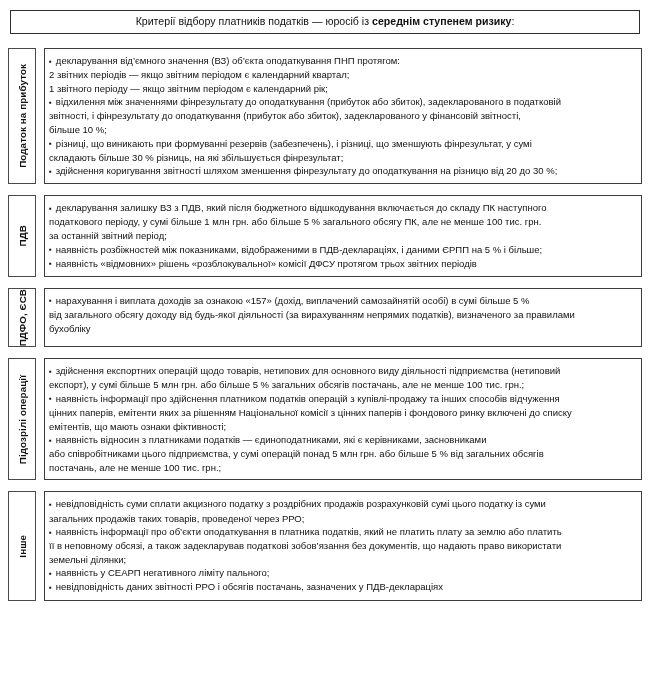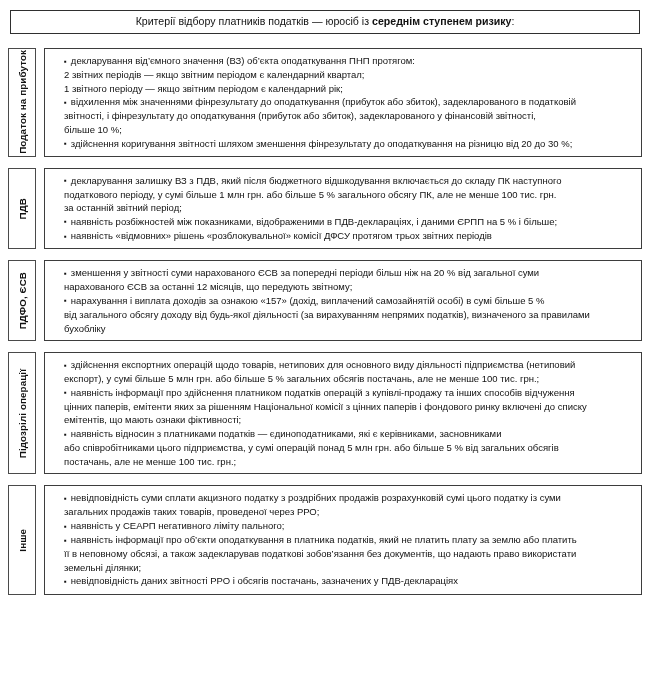--- a/index.html
+++ b/index.html
@@ -43,21 +43,21 @@
     transform: rotate(180deg);
     font-weight: bold;
     font-size: 9.8px;
     letter-spacing: 0.1px;
     white-space: nowrap;
   }
 
   .criteria-box {
     flex: 1;
     border: 1px solid #3d3d3d;
-    padding: 5px 19px;
+    padding: 5px 4px;
     font-size: 9.5px;
     line-height: 13.6px;
   }
   .item { white-space: normal; }
   .bullet {
     display: inline-block;
     margin-right: 4px;
     font-size: 8px;
     vertical-align: 0.5px;
   }
@@ -76,20 +76,22 @@
       <div class="label-box">
         <span class="vlabel">Податок на прибуток</span>
       </div>
       <div class="criteria-box">
         <div class="item"><span class="bullet">▪</span><span class="item-text">декларування від’ємного значення (ВЗ) об’єкта оподаткування ПНП протягом:
 2 звітних періодів — якщо звітним періодом є календарний квартал;
 1 звітного періоду — якщо звітним періодом є календарний рік;</span></div>
         <div class="item"><span class="bullet">▪</span><span class="item-text">відхилення між значеннями фінрезультату до оподаткування (прибуток або збиток), задекларованого в податковій
 звітності, і фінрезультату до оподаткування (прибуток або збиток), задекларованого у фінансовій звітності,
 більше 10 %;</span></div>
+        <div class="item"><span class="bullet">▪</span><span class="item-text">різниці, що виникають при формуванні резервів (забезпечень), і різниці, що зменшують фінрезультат, у сумі
+складають більше 30 % різниць, на які збільшується фінрезультат;</span></div>
         <div class="item"><span class="bullet">▪</span><span class="item-text">здійснення коригування звітності шляхом зменшення фінрезультату до оподаткування на різницю від 20 до 30 %;</span></div>
       </div>
     </div>
 
     <div class="row">
       <div class="label-box">
         <span class="vlabel">ПДВ</span>
       </div>
       <div class="criteria-box">
         <div class="item"><span class="bullet">▪</span><span class="item-text">декларування залишку ВЗ з ПДВ, який після бюджетного відшкодування включається до складу ПК наступного
@@ -98,22 +100,20 @@
         <div class="item"><span class="bullet">▪</span><span class="item-text">наявність розбіжностей між показниками, відображеними в ПДВ-деклараціях, і даними ЄРПП на 5 % і більше;</span></div>
         <div class="item"><span class="bullet">▪</span><span class="item-text">наявність «відмовних» рішень «розблокувальної» комісії ДФСУ протягом трьох звітних періодів</span></div>
       </div>
     </div>
 
     <div class="row">
       <div class="label-box">
         <span class="vlabel">ПДФО, ЄСВ</span>
       </div>
       <div class="criteria-box">
-        <div class="item"><span class="bullet">▪</span><span class="item-text">зменшення у звітності суми нарахованого ЄСВ за попередні періоди більш ніж на 20 % від загальної суми
-нарахованого ЄСВ за останні 12 місяців, що передують звітному;</span></div>
         <div class="item"><span class="bullet">▪</span><span class="item-text">нарахування і виплата доходів за ознакою «157» (дохід, виплачений самозайнятій особі) в сумі більше 5 %
 від загального обсягу доходу від будь-якої діяльності (за вирахуванням непрямих податків), визначеного за правилами
 бухобліку</span></div>
       </div>
     </div>
 
     <div class="row">
       <div class="label-box">
         <span class="vlabel">Підозрілі операції</span>
       </div>
@@ -129,22 +129,22 @@
       </div>
     </div>
 
     <div class="row">
       <div class="label-box">
         <span class="vlabel">Інше</span>
       </div>
       <div class="criteria-box">
         <div class="item"><span class="bullet">▪</span><span class="item-text">невідповідність суми сплати акцизного податку з роздрібних продажів розрахунковій сумі цього податку із суми
 загальних продажів таких товарів, проведеної через РРО;</span></div>
-        <div class="item"><span class="bullet">▪</span><span class="item-text">наявність у СЕАРП негативного ліміту пального;</span></div>
         <div class="item"><span class="bullet">▪</span><span class="item-text">наявність інформації про об’єкти оподаткування в платника податків, який не платить плату за землю або платить
 її в неповному обсязі, а також задекларував податкові зобов’язання без документів, що надають право використати
 земельні ділянки;</span></div>
+        <div class="item"><span class="bullet">▪</span><span class="item-text">наявність у СЕАРП негативного ліміту пального;</span></div>
         <div class="item"><span class="bullet">▪</span><span class="item-text">невідповідність даних звітності РРО і обсягів постачань, зазначених у ПДВ-деклараціях</span></div>
       </div>
     </div>
 
   </div>
 </div>
 
 </body></html>

